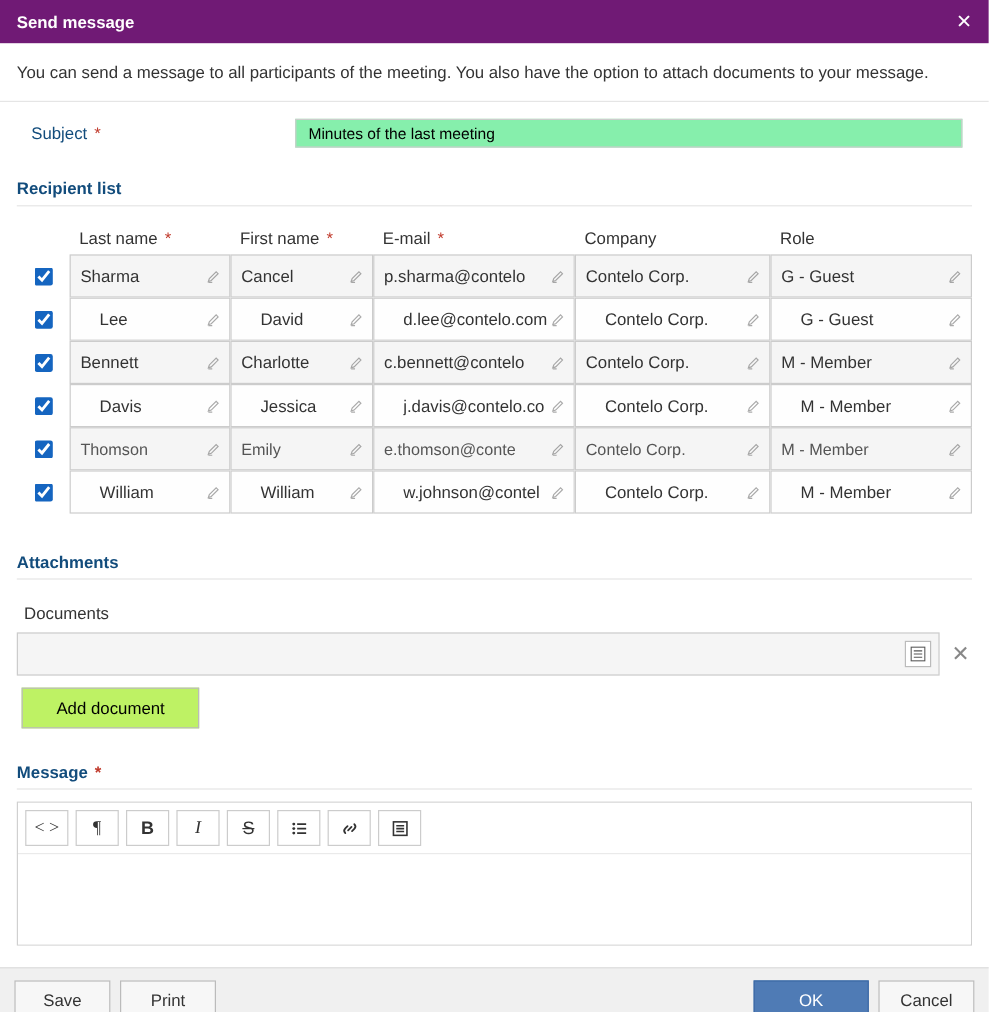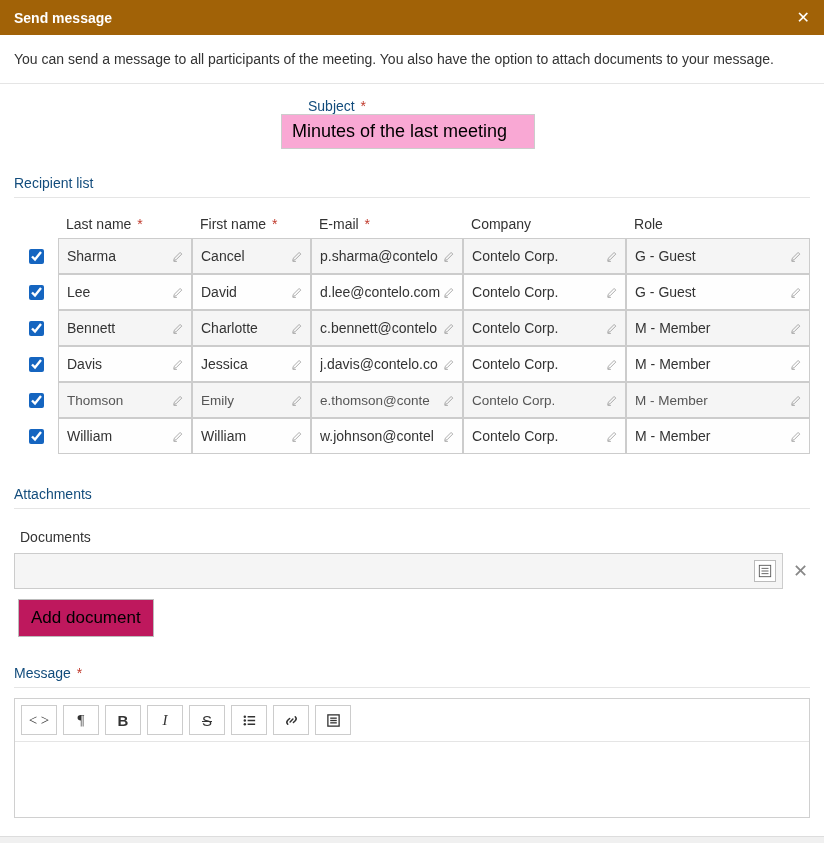--- a/index.html
+++ b/index.html
@@ -5,21 +5,21 @@
   * { box-sizing: border-box; }
   body {
     margin: 0;
     font-family: -apple-system, BlinkMacSystemFont, "Segoe UI", Arial, sans-serif;
     font-size: 14px;
     color: #333;
     background: #fff;
     width: 824px;
   }
   .dialog-header {
-    background: #a16207;
+    background: #701a75;
     color: #fff;
     padding: 8px 14px;
     display: flex;
     justify-content: space-between;
     align-items: center;
     font-weight: 600;
   }
   .dialog-header .close {
     cursor: pointer;
     font-size: 16px;
@@ -30,40 +30,39 @@
     color: #333;
     border-bottom: 1px solid #e5e5e5;
   }
   .content {
     padding: 14px 14px 0 14px;
   }
   .form-row {
     display: flex;
     align-items: center;
     margin-bottom: 20px;
-    flex-direction: column;
   }
   .form-label {
     width: 232px;
     color: #124c7c;
     padding-left: 12px;
   }
   .req { color: #c0392b; margin-left: 2px; }
   .text-input {
     flex: 1;
-    height: 36px;
+    height: 24px;
     padding: 6px 10px;
     border: 1px solid #ccc;
-    font-size: 18px;
-    background: #f9a8d4;
+    font-size: 13px;
+    background: #86efac;
     margin-right: 8px;
   }
   .section-title {
     color: #124c7c;
-    font-weight: 400;
+    font-weight: 700;
     padding: 6px 0;
     border-bottom: 1px solid #e5e5e5;
     margin-bottom: 10px;
   }
   .recipient-table {
     width: 100%;
     border-collapse: separate;
     border-spacing: 0;
     margin-top: 12px;
   }
@@ -83,20 +82,21 @@
     padding: 4px 8px;
   }
   .recipient-table td.cell {
     border: 1px solid #ccc;
     padding: 0;
     background: #f5f5f5;
     height: 35px;
   }
   .recipient-table tr.oddrow td.cell {
     background: #fefefe;
+    padding-left: 16px;
   }
   .cell-inner {
     display: flex;
     align-items: center;
     height: 34px;
     padding: 0 0 0 8px;
     justify-content: center;
   }
   .cell-value {
     flex: 1;
@@ -155,23 +155,23 @@
     border: 1px solid #bbb;
     background: #f7f7f7;
     padding: 7px 16px;
     font-size: 14px;
     cursor: pointer;
     color: #333;
     min-width: 80px;
   }
   .add-doc-btn {
     border: 1px solid #bbb;
-    background: #be185d;
-    padding: 8px 12px;
-    font-size: 17px;
+    background: #bef264;
+    padding: 8px 28px;
+    font-size: 14px;
     cursor: pointer;
     margin-left: 4px;
   }
   .message-section { margin-top: 10px; }
   .editor {
     border: 1px solid #d0d0d0;
     margin-top: 10px;
   }
   .toolbar {
     display: flex;

